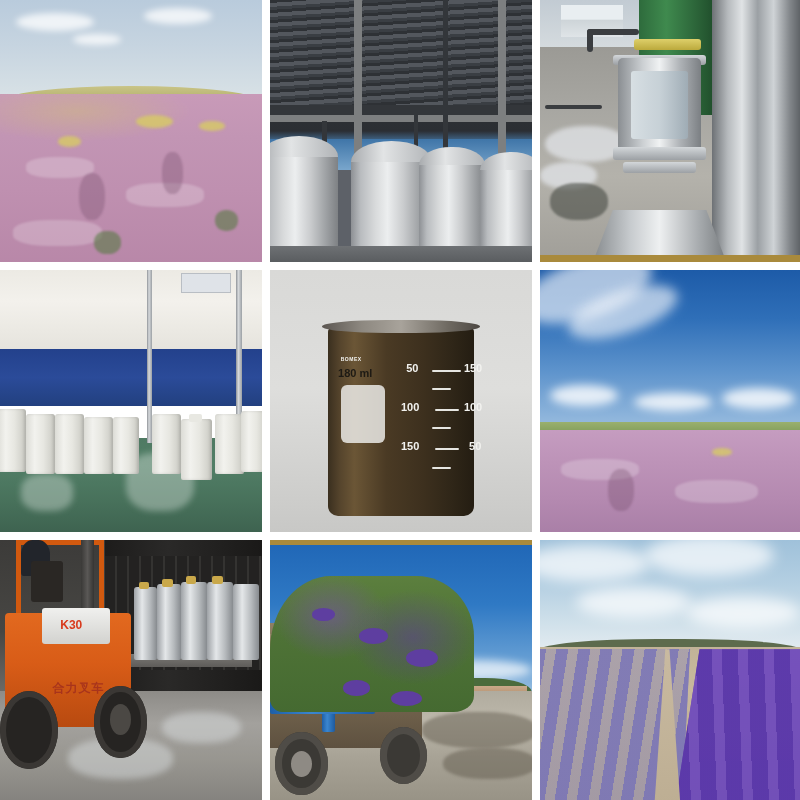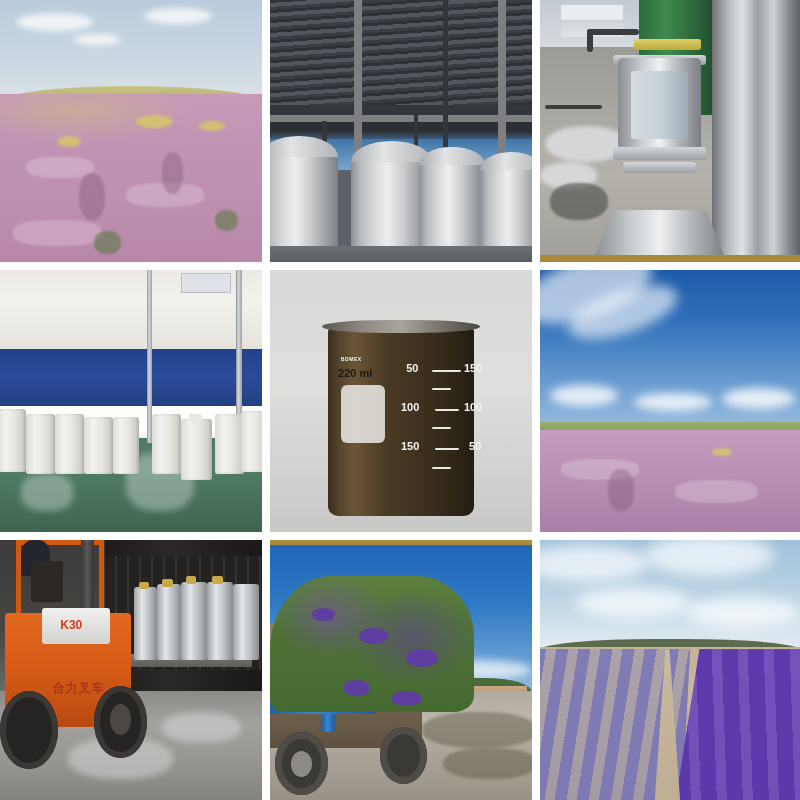--- a/index.html
+++ b/index.html
@@ -632,21 +632,21 @@
     <div class="gutter"></div>
 
     <div class="cell">
       <div class="scene">
         <div class="layer p5-bg"></div>
         <div class="layer p5-beaker"></div>
         <div class="layer p5-rim"></div>
         <div class="layer p5-label" style="left:27%;top:44%;width:17%;height:22%;"></div>
 
         <div class="p5-txt" style="left:27%;top:33%;font-size:5px;letter-spacing:.5px;">BOMEX</div>
-        <div class="p5-mlbox" style="left:26%;top:37%;font-size:11px;">220 ml</div>
+        <div class="p5-mlbox" style="left:26%;top:37%;font-size:11px;">180 ml</div>
 
         <div class="p5-txt" style="left:52%;top:35%;font-size:11px;">50</div>
         <div class="layer p5-tick" style="left:62%;top:38%;width:11%;"></div>
         <div class="p5-txt" style="left:74%;top:35%;font-size:11px;">150</div>
 
         <div class="layer p5-tick" style="left:62%;top:45%;width:7%;"></div>
 
         <div class="p5-txt" style="left:50%;top:50%;font-size:11px;">100</div>
         <div class="layer p5-tick" style="left:63%;top:53%;width:9%;"></div>
         <div class="p5-txt" style="left:74%;top:50%;font-size:11px;">100</div>

